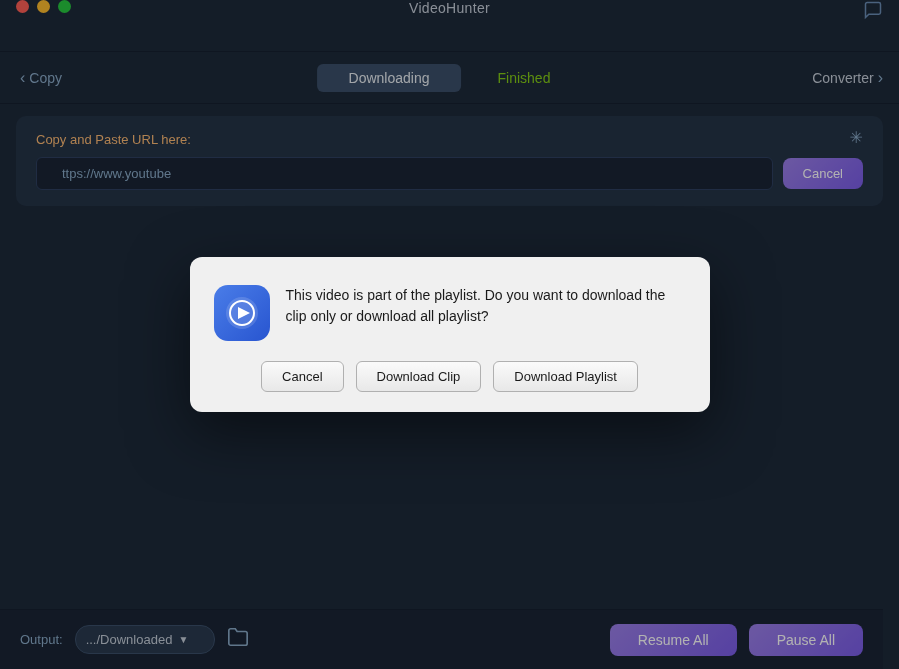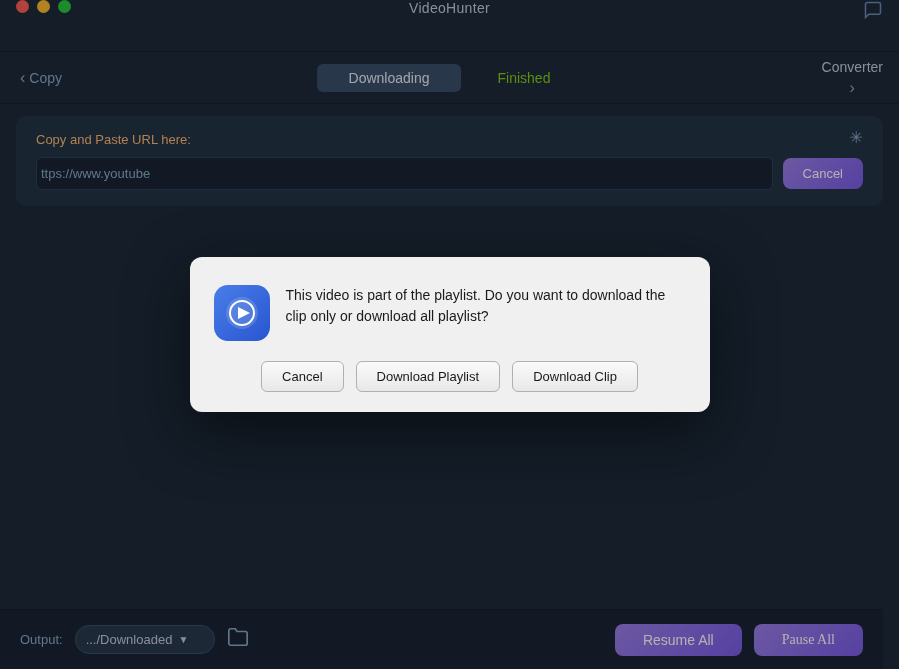--- a/index.html
+++ b/index.html
@@ -120,21 +120,21 @@
       align-items: center;
       gap: 10px;
     }
     .url-input {
       flex: 1;
       background-color: #1a2535;
       border: 1px solid #2e4060;
       border-radius: 6px;
       color: #8aaac8;
       font-size: 13px;
-      padding: 8px 4px;
+      padding: 8px 25px;
       outline: none;
     }
     .cancel-btn {
       background: linear-gradient(135deg, #9b7fe8, #7b5de8);
       color: white;
       border: none;
       border-radius: 8px;
       padding: 8px 20px;
       font-size: 13px;
       cursor: pointer;
@@ -214,21 +214,20 @@
       cursor: pointer;
       font-weight: 500;
     }
     .resume-btn {
       background: linear-gradient(135deg, #9b7fe8, #7b5de8);
       color: white;
     }
     .pause-btn {
       background: linear-gradient(135deg, #9b7fe8, #7b5de8);
       color: white;
-      font-family: Liberation Serif, serif;
     }
 
     
     .modal-overlay {
       position: absolute;
       top: 0;
       left: 0;
       right: 0;
       bottom: 0;
       background: rgba(0,0,0,0.3);
@@ -312,21 +311,21 @@
   <button class="back-btn">
     <span class="back-arrow">‹</span>
     <span>Copy</span>
   </button>
 
   <div style="position:absolute;left:50%;transform:translateX(-50%);display:flex;gap:4px;">
     <button class="tab tab-active">Downloading</button>
     <button class="tab tab-inactive">Finished</button>
   </div>
 
-  <div style="position:absolute;right:16px;display:flex;align-items:center;gap:4px;flex-direction:column;">
+  <div style="position:absolute;right:16px;display:flex;align-items:center;gap:4px;">
     <span style="color:#c5cdd8;font-size:14px;">Converter</span>
     <span style="color:#8aaac8;font-size:16px;">›</span>
   </div>
 </div>
 
 <div class="url-area">
   <div class="url-label">Copy and Paste URL here:</div>
   <div class="url-input-row">
     <input class="url-input" type="text" value="ttps://www.youtube" style="">
     <button class="cancel-btn">Cancel</button>
@@ -363,17 +362,17 @@
           <polygon points="14,12 26,18 14,24" fill="white"></polygon>
           <circle cx="18" cy="18" r="3" fill="white" opacity="0.5"></circle>
         </svg>
       </div>
       <div class="modal-text">
         <span class="modal-message">This video is part of the playlist. Do you want to download the clip only or download all playlist?</span>
       </div>
     </div>
     <div class="modal-buttons">
       <button class="modal-btn">Cancel</button>
+      <button class="modal-btn">Download Clip</button>
       <button class="modal-btn">Download Playlist</button>
-      <button class="modal-btn">Download Clip</button>
     </div>
   </div>
 </div>
 
 </body></html>

